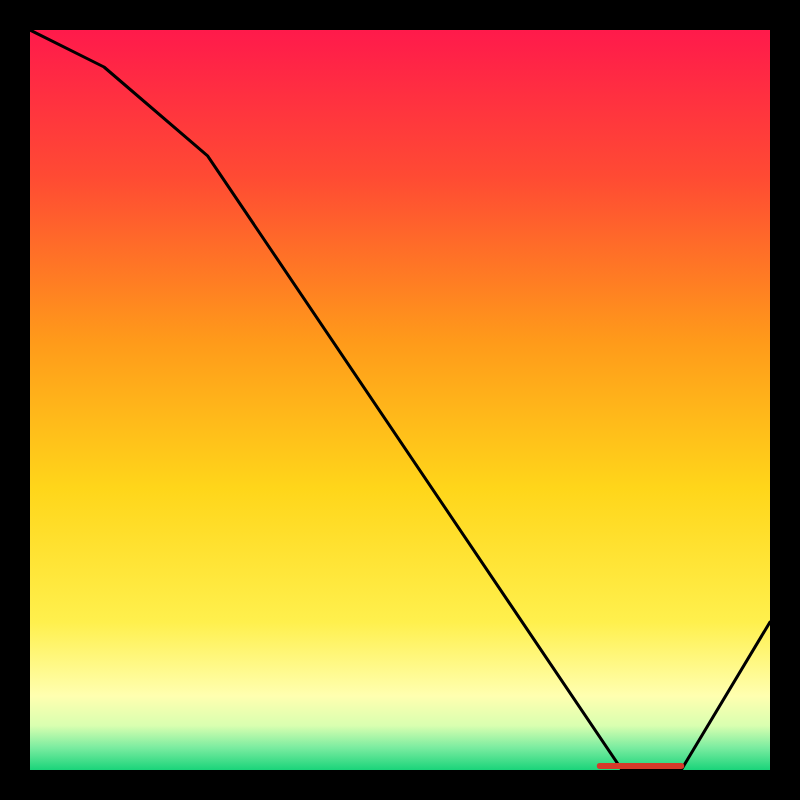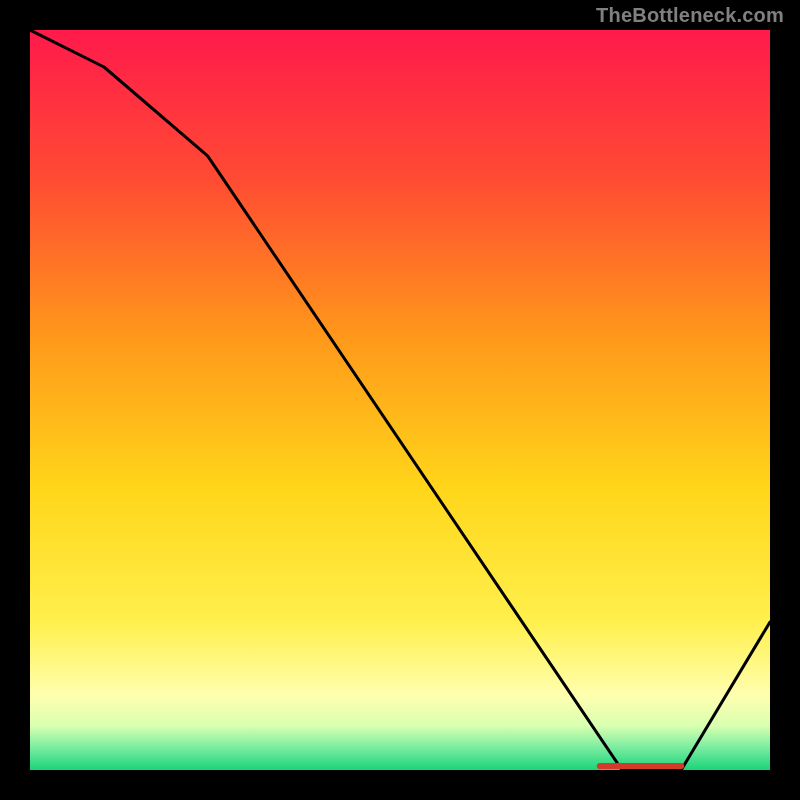--- a/index.html
+++ b/index.html
@@ -35,21 +35,20 @@
   }
   svg {
     display: block;
   }
 </style>
 </head>
 <body>
 
 <div class="frame">
 
-  <div class="attribution">TheBottleneck.com</div>
 
   <div class="plot-wrapper">
     <svg id="chart-svg" width="740" height="740" viewBox="0 0 740 740">
       <defs>
         <linearGradient id="bg-grad" x1="0" y1="0" x2="0" y2="1">
             <stop offset="0%" stop-color="#ff1a4b"></stop>
             <stop offset="20%" stop-color="#ff4b33"></stop>
             <stop offset="42%" stop-color="#ff9a1a"></stop>
             <stop offset="62%" stop-color="#ffd61a"></stop>
             <stop offset="80%" stop-color="#fff04d"></stop>

